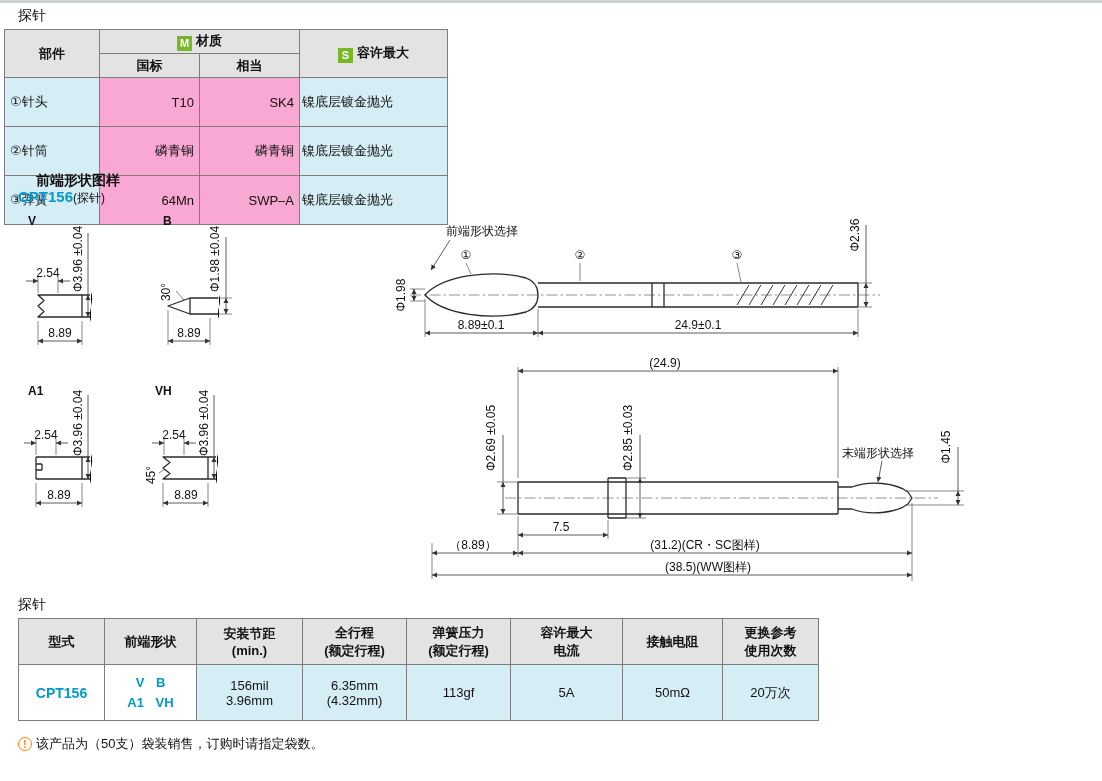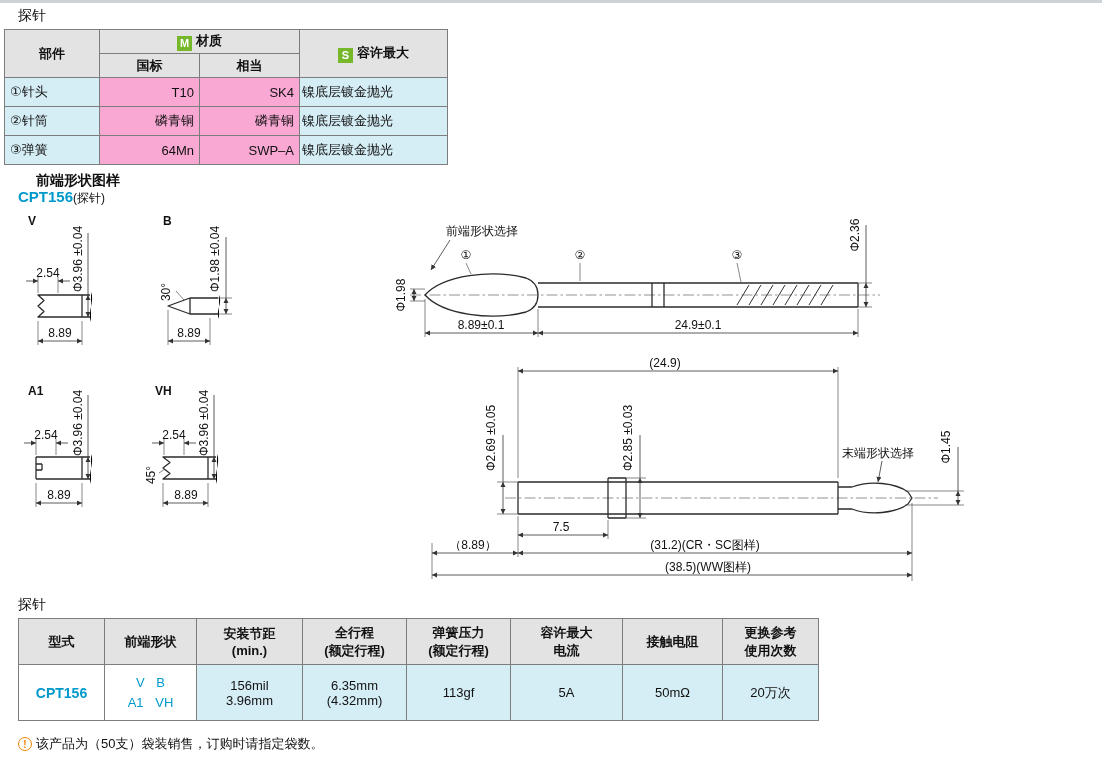--- a/index.html
+++ b/index.html
@@ -10,21 +10,21 @@
 
   .sec-title { position:absolute; font-size:14px; font-weight:normal; color:#111; }
   #title-top { left:18px; top:7px; }
   #title-bottom { left:18px; top:596px; }
 
   table { border-collapse:collapse; font-size:13px; color:#111; table-layout:fixed; }
   th,td { border:1px solid #7d7d7d; }
 
   .mat-table { position:absolute; left:4px; top:29px; }
   .mat-table th { background:#e3e3e3; font-weight:bold; text-align:center; height:24px; padding:1px 3px; }
-  .mat-table td { height:23px; padding:5px 5px; }
+  .mat-table td { height:23px; padding:15px 5px; }
   .mat-table .cell-part { background:#d5edf5; text-align:left; }
   .mat-table .cell-val  { background:#f9a8d4; text-align:right; }
   .mat-table .cell-surf { background:#d5edf5; padding:1px 2px; }
 
   .tag { display:inline-block; width:15px; height:15px; line-height:15px; background:#76b82a;
          color:#fff; font-size:11px; font-weight:bold; text-align:center; margin-right:4px;
          vertical-align:-2px; }
 
   .model-line { position:absolute; left:18px; top:152px;margin-top:36px; }
   .model-line .code { color:#0099cc; font-size:15px; font-weight:bold; }
@@ -43,21 +43,21 @@
   .cn  { font-size:13px; }
   .co  { font-size:15px; }
 
   .spec-table { position:absolute; left:18px; top:618px; }
   .spec-table th { background:#e3e3e3; font-weight:bold; text-align:center; height:46px; padding:2px; }
   .spec-table td { height:56px; text-align:center; vertical-align:middle; padding:2px; }
   .spec-table .bg-cyan { background:#d5edf5; }
   .spec-table .bg-white { background:#ffffff; }
   .blue { color:#0099cc; }
   .model-cell { font-weight:bold; font-size:14px; }
-  .tipshape-cell { font-weight:normal; word-spacing:8px; line-height:1.5; }
+  .tipshape-cell { font-weight:bold; word-spacing:8px; line-height:1.5; }
 
   .footer-note { position:absolute; left:18px; top:735px; display:flex; align-items:center; gap:4px; font-size:13px; }
   .note-icon { width:14px; height:14px; border:1.5px solid #f08300; border-radius:50%;
                color:#f08300; font-size:10px; font-weight:bold; display:inline-flex;
                align-items:center; justify-content:center; flex:0 0 auto; }
 </style>
 </head>
 <body>
 
 <div class="page">

